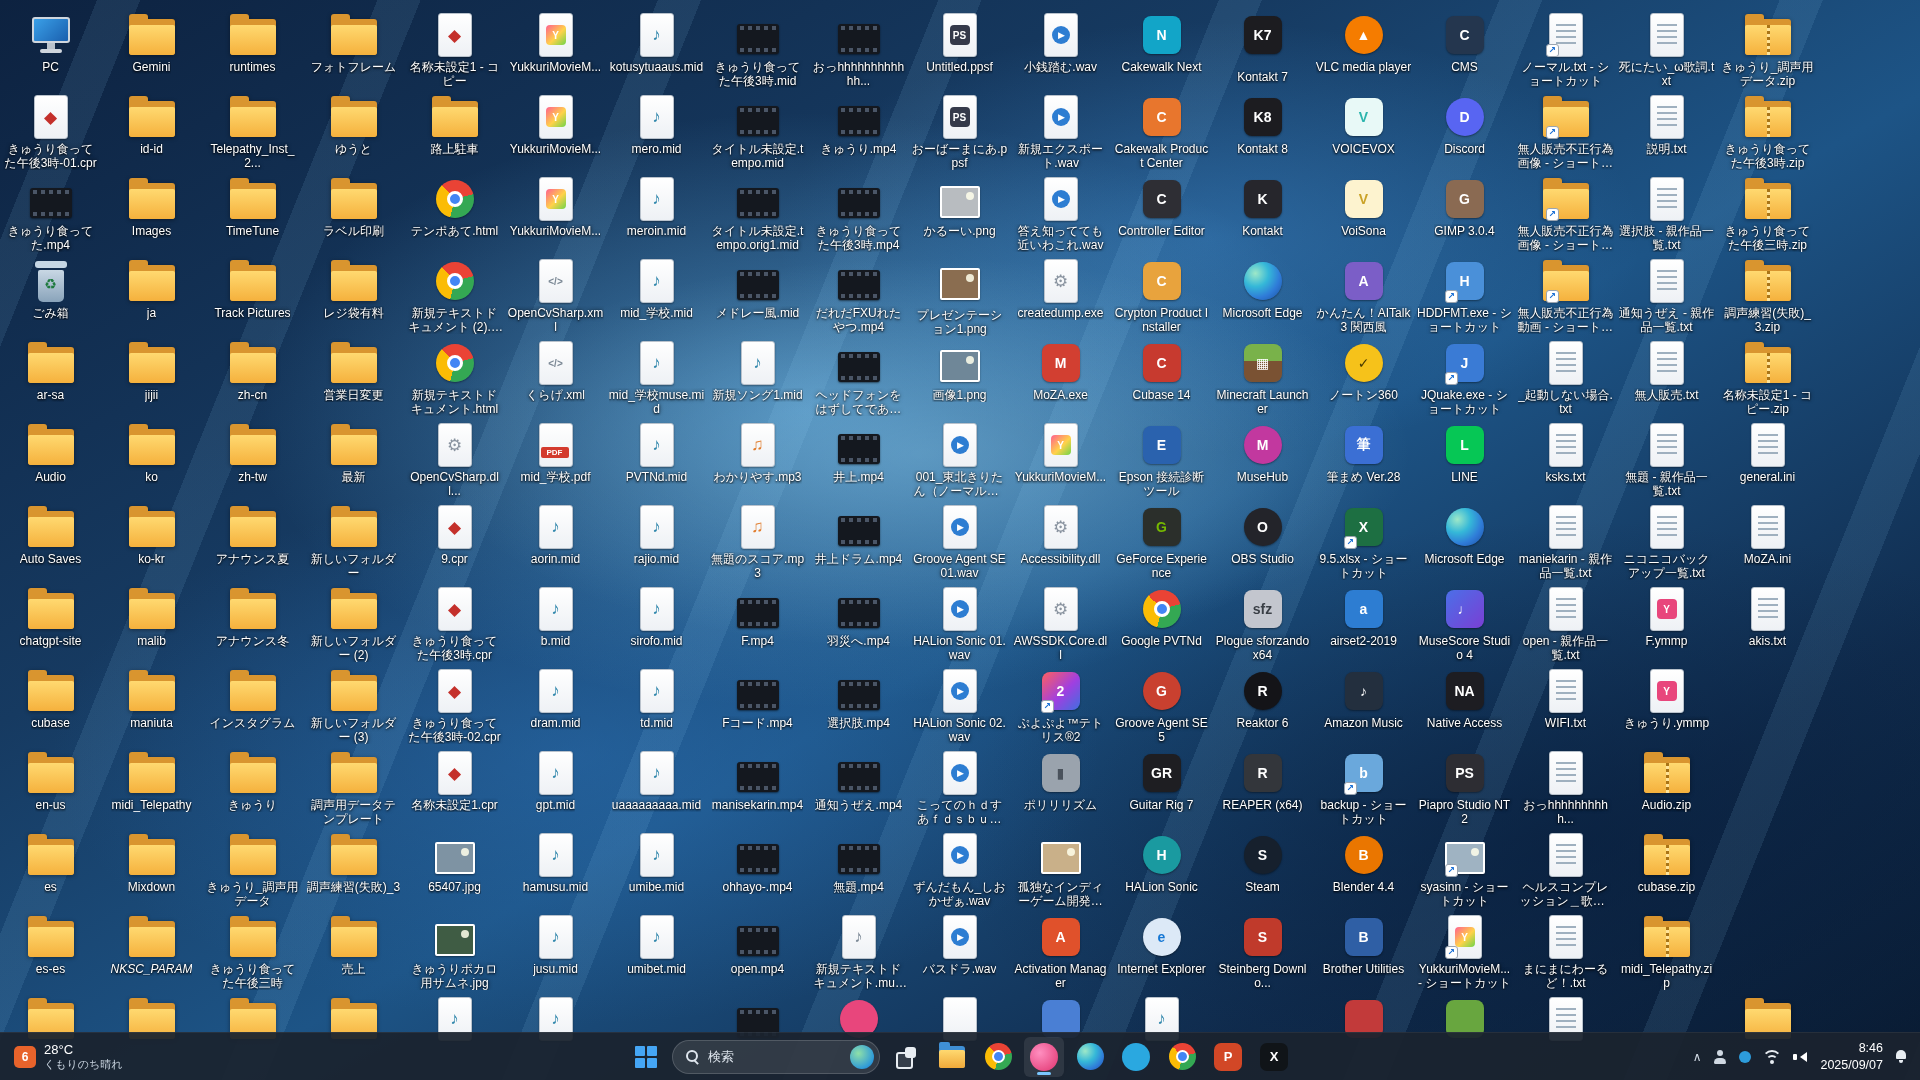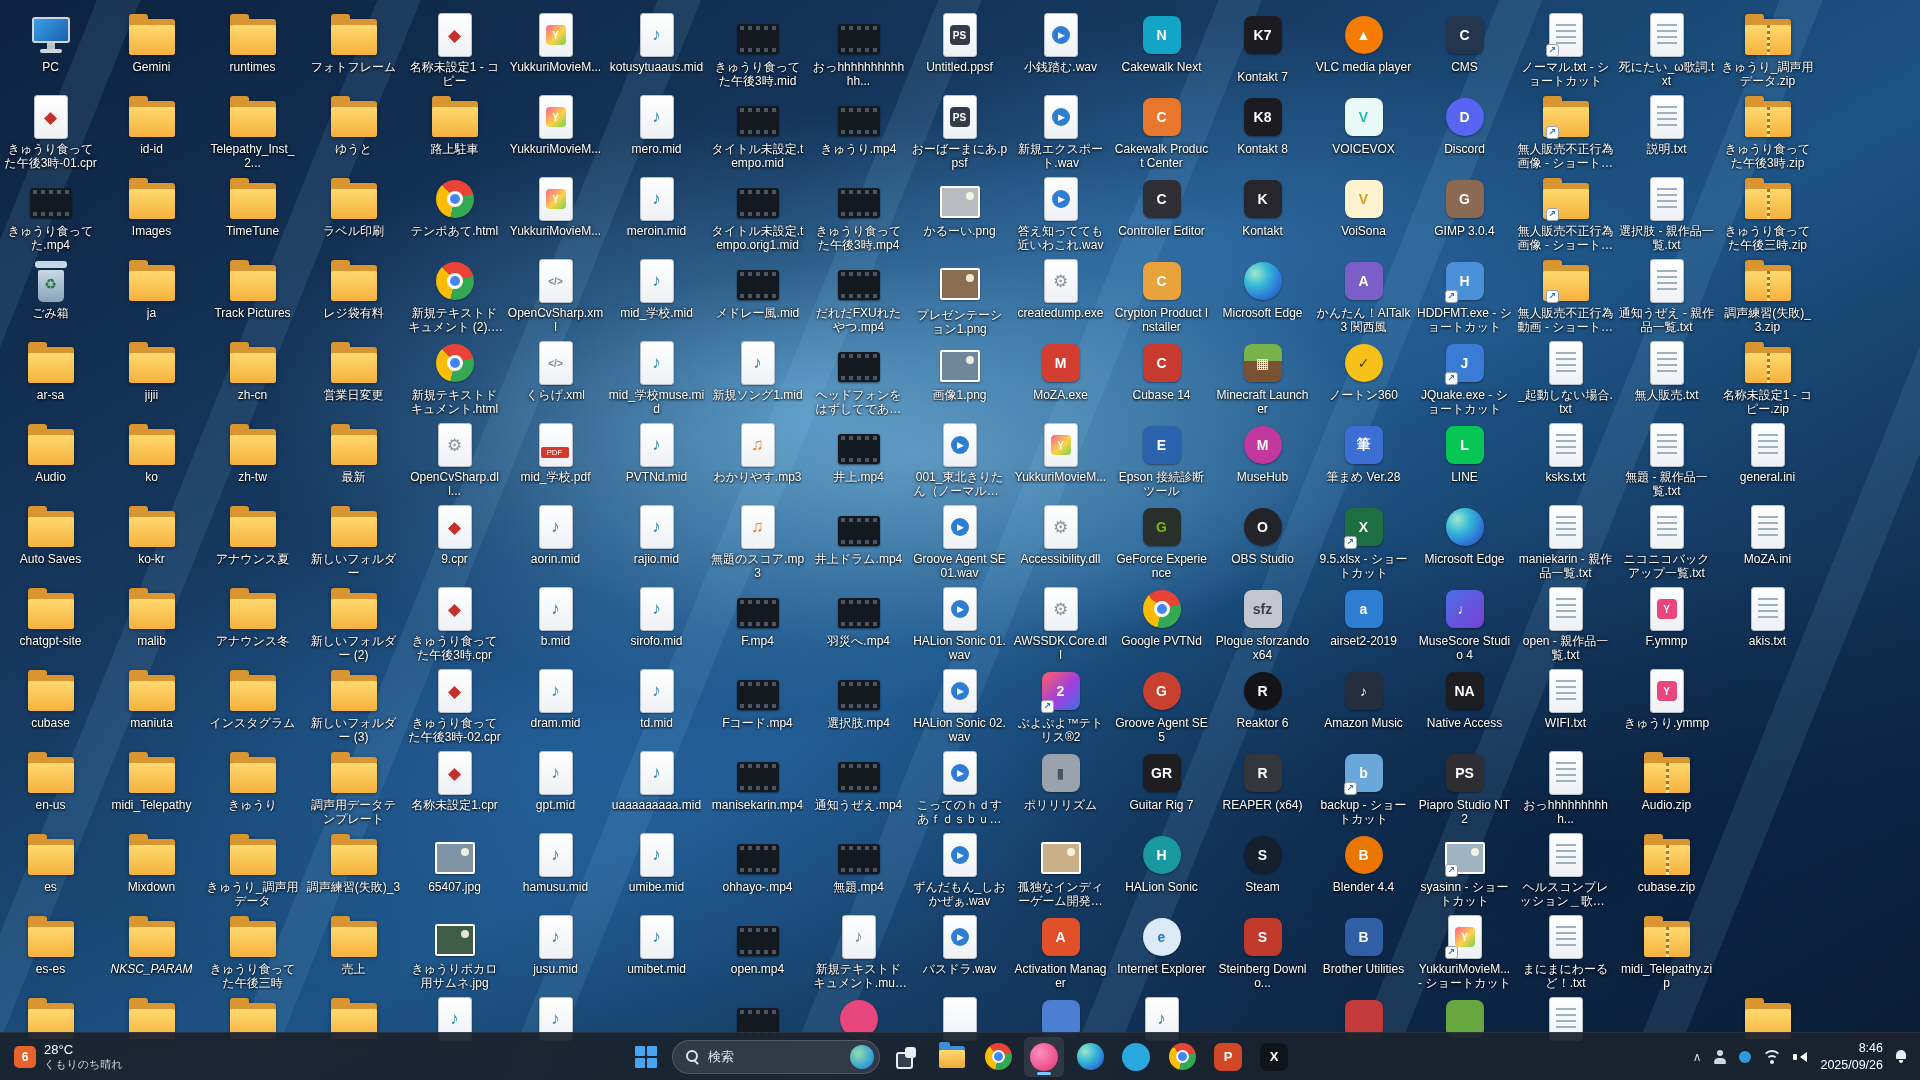--- a/index.html
+++ b/index.html
@@ -39,21 +39,21 @@
     background:repeating-linear-gradient(180deg,#a97416 0 3px,#ffe49a 3px 6px);}
 
   .i-file{width:34px;height:44px;background:linear-gradient(180deg,#ffffff,#eef1f5);
     border:1px solid #b9c2cc;border-radius:3px;position:relative;box-shadow:0 1px 2px rgba(0,0,0,.35);}
   .lines{position:absolute;left:6px;right:6px;top:10px;height:24px;
     background:repeating-linear-gradient(180deg,#9fb0bf 0 2px,transparent 2px 6px);}
   .fg{position:absolute;inset:0;display:flex;align-items:center;justify-content:center;font-size:17px;font-weight:bold;}
   .fg.sm{font-size:10px;}
   .wdot{position:absolute;left:50%;top:50%;transform:translate(-50%,-50%);width:18px;height:18px;border-radius:50%;
     background:#2d7dd2;color:#fff;font-size:9px;display:flex;align-items:center;justify-content:center;padding-left:2px;}
-  .band{position:absolute;left:1px;right:3px;bottom:8px;background:#d33a2e;color:#fff;font-size:8px;font-weight:normal;
+  .band{position:absolute;left:1px;right:3px;bottom:8px;background:#d33a2e;color:#fff;font-size:8px;font-weight:bold;
     text-align:center;border-radius:2px;padding:1px 0;}
   .chip{position:absolute;left:50%;top:50%;transform:translate(-50%,-50%);width:20px;height:20px;border-radius:4px;
     color:#fff;font-size:10px;font-weight:bold;display:flex;align-items:center;justify-content:center;}
 
   .i-chrome{width:38px;height:38px;border-radius:50%;position:relative;box-shadow:0 1px 2px rgba(0,0,0,.4);
     background:conic-gradient(from -45deg,#ea4335 0 120deg,#34a853 0 240deg,#fbbc05 0 360deg);}
   .i-chrome::after{content:"";position:absolute;inset:11px;background:#4285f4;border:3px solid #fff;border-radius:50%;}
   .i-edge{width:38px;height:38px;border-radius:50%;box-shadow:0 1px 2px rgba(0,0,0,.4);
     background:radial-gradient(circle at 30% 30%,#9ee8c8 0%,#35b8d8 35%,#2f7bd8 65%,#1a4f9c 100%);}
 
@@ -1926,18 +1926,18 @@
       <span class="person"></span>
       <span class="bdot"></span>
       <span class="wifi">
           <i class="a1"></i>
           <i class="a2"></i>
           <i class="dot"></i>
         </span>
       <span class="vol"></span>
       <div class="clock">
         <span>8:46</span>
-        <span>2025/09/26</span>
+        <span>2025/09/07</span>
       </div>
       <span class="bell"></span>
     </div>
   </div>
 </div>
 
 </body></html>

